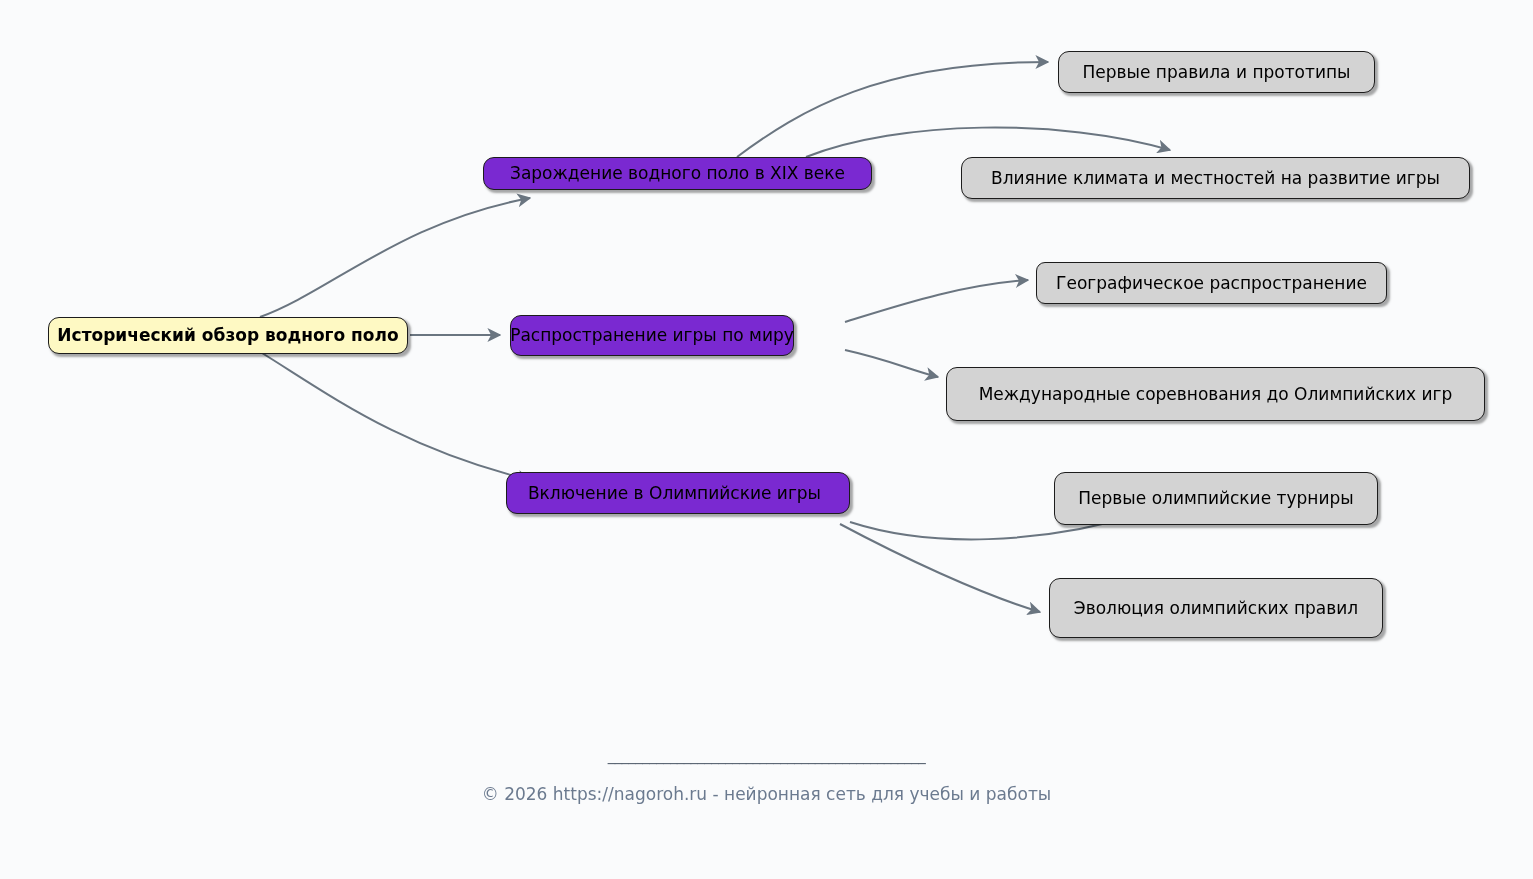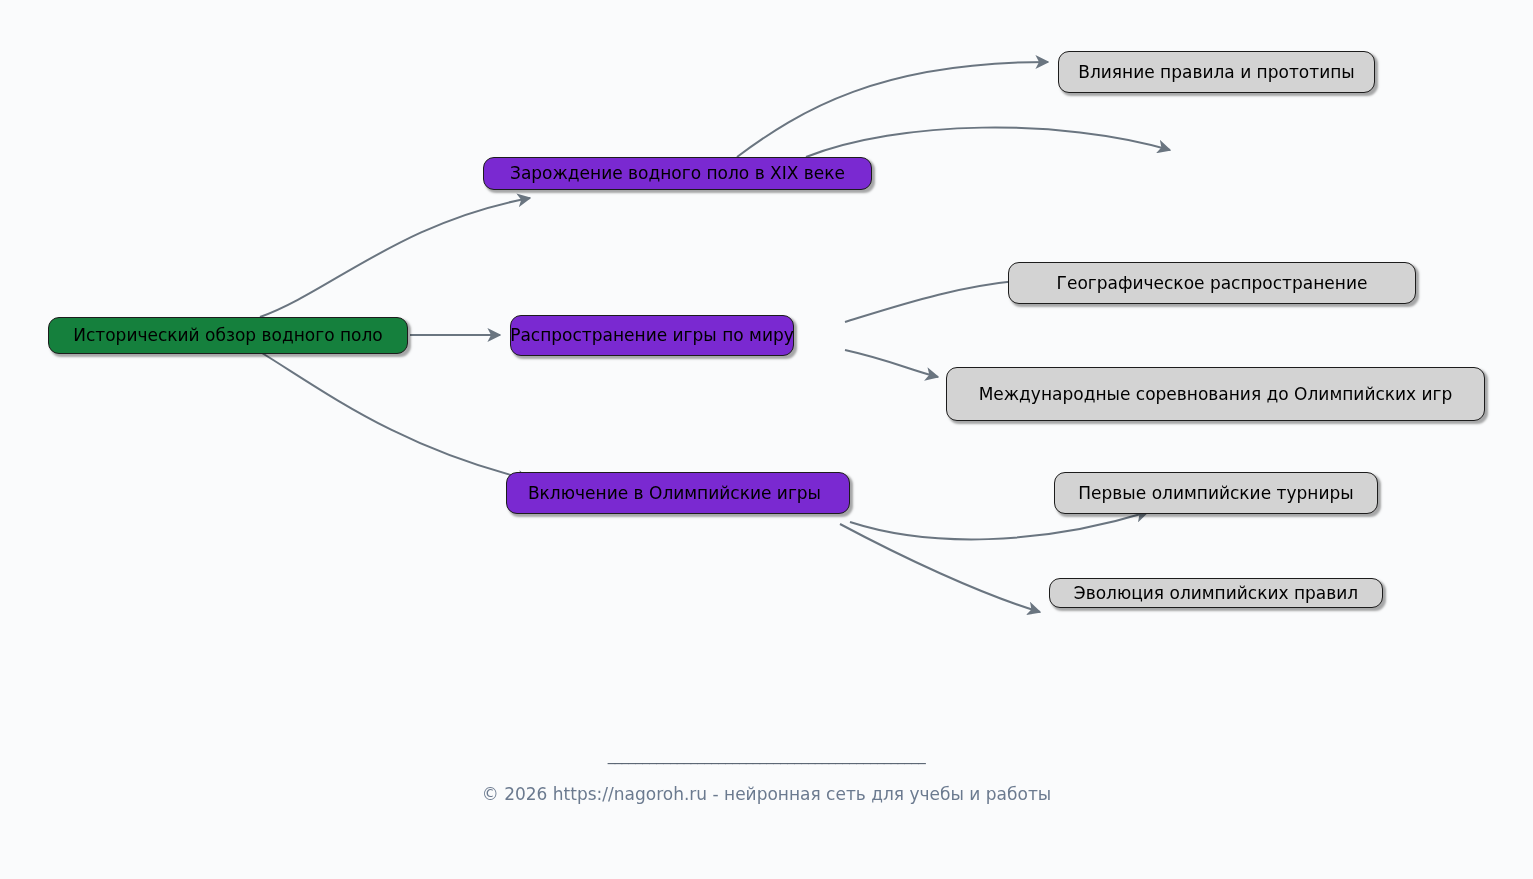--- a/index.html
+++ b/index.html
@@ -41,21 +41,21 @@
     justify-content: center;
     padding: 0 14px;
     font-size: 17px;
     line-height: 1;
     color: #000000;
     white-space: nowrap;
     box-shadow: 2.5px 2.5px 2.2px rgba(0,0,0,0.34);
     font-family: "DejaVu Sans", sans-serif;
   }
 
-  .node.root   { background: #15803d; }
+  .node.root   { background: #fef9c3; font-weight: bold; }
   .node.branch { background: #7a29d1; }
   .node.leaf   { background: #d3d3d3; }
 
   .node-label {
     display: block;
     pointer-events: none;
   }
 
   #caption {
     position: absolute;
@@ -140,37 +140,40 @@
 
   <div class="node branch" style="left:510px; top:315px; width:284px; height:41px;">
     <span class="node-label">Распространение игры по миру</span>
   </div>
 
   <div class="node branch" style="left:506px; top:472px; width:344px; height:42px;padding-left:7px;">
     <span class="node-label">Включение в Олимпийские игры</span>
   </div>
 
   <div class="node leaf" style="left:1058px; top:51px; width:317px; height:42px;">
-    <span class="node-label">Влияние правила и прототипы</span>
+    <span class="node-label">Первые правила и прототипы</span>
   </div>
 
+  <div class="node leaf" style="left:961px; top:157px; width:509px; height:42px;">
+    <span class="node-label">Влияние климата и местностей на развитие игры</span>
+  </div>
 
-  <div class="node leaf" style="left:1008px; top:262px; width:408px; height:42px;">
+  <div class="node leaf" style="left:1036px; top:262px; width:351px; height:42px;border-radius:9px;">
     <span class="node-label">Географическое распространение</span>
   </div>
 
   <div class="node leaf" style="left:946px; top:367px; width:539px; height:54px;">
     <span class="node-label">Международные соревнования до Олимпийских игр</span>
   </div>
 
-  <div class="node leaf" style="left:1054px; top:472px; width:324px; height:42px;">
+  <div class="node leaf" style="left:1054px; top:472px; width:324px; height:53px;">
     <span class="node-label">Первые олимпийские турниры</span>
   </div>
 
-  <div class="node leaf" style="left:1049px; top:578px; width:334px; height:30px;justify-content:center;">
+  <div class="node leaf" style="left:1049px; top:578px; width:334px; height:60px;justify-content:center;">
     <span class="node-label">Эволюция олимпийских правил</span>
   </div>
 
 
   <div id="caption-rule">______________________________________________</div>
 
   <div id="footer">© 2026 https://nagoroh.ru - нейронная сеть для учебы и работы</div>
 
 </div>
 

